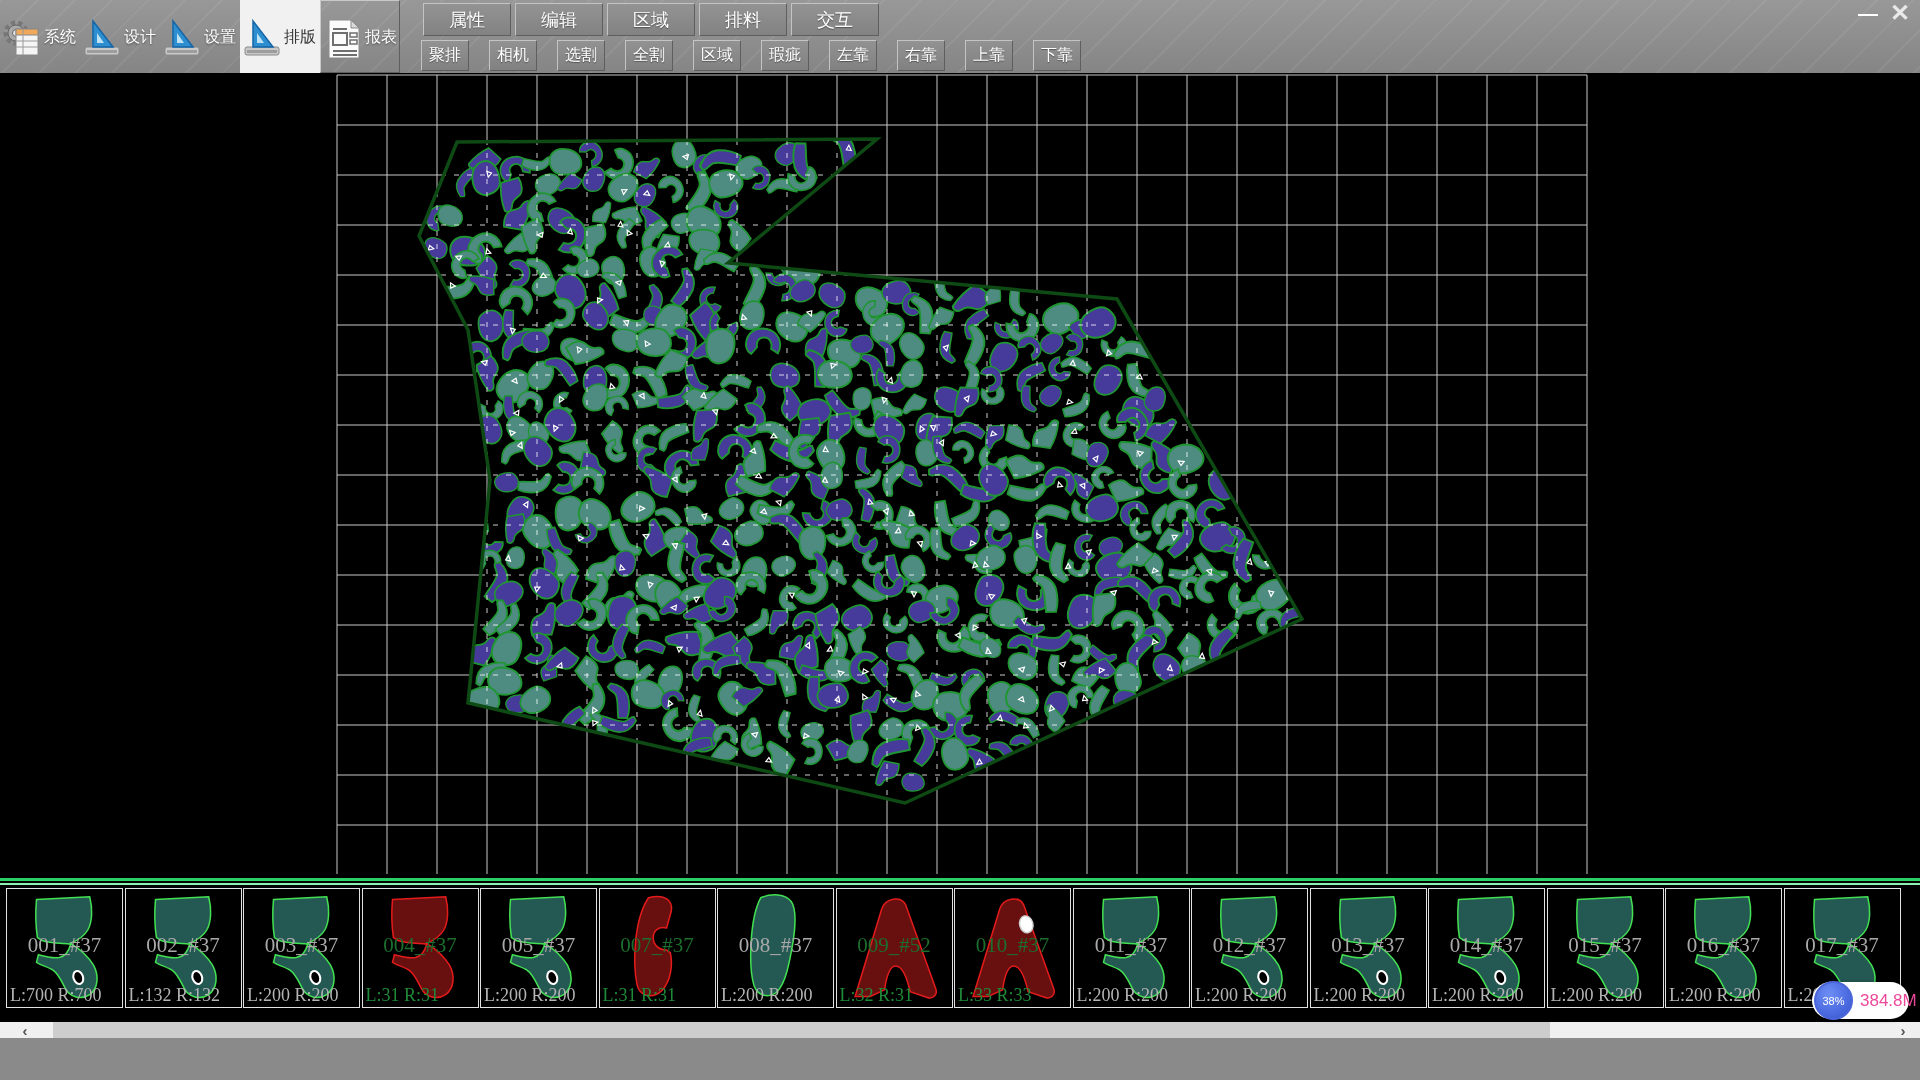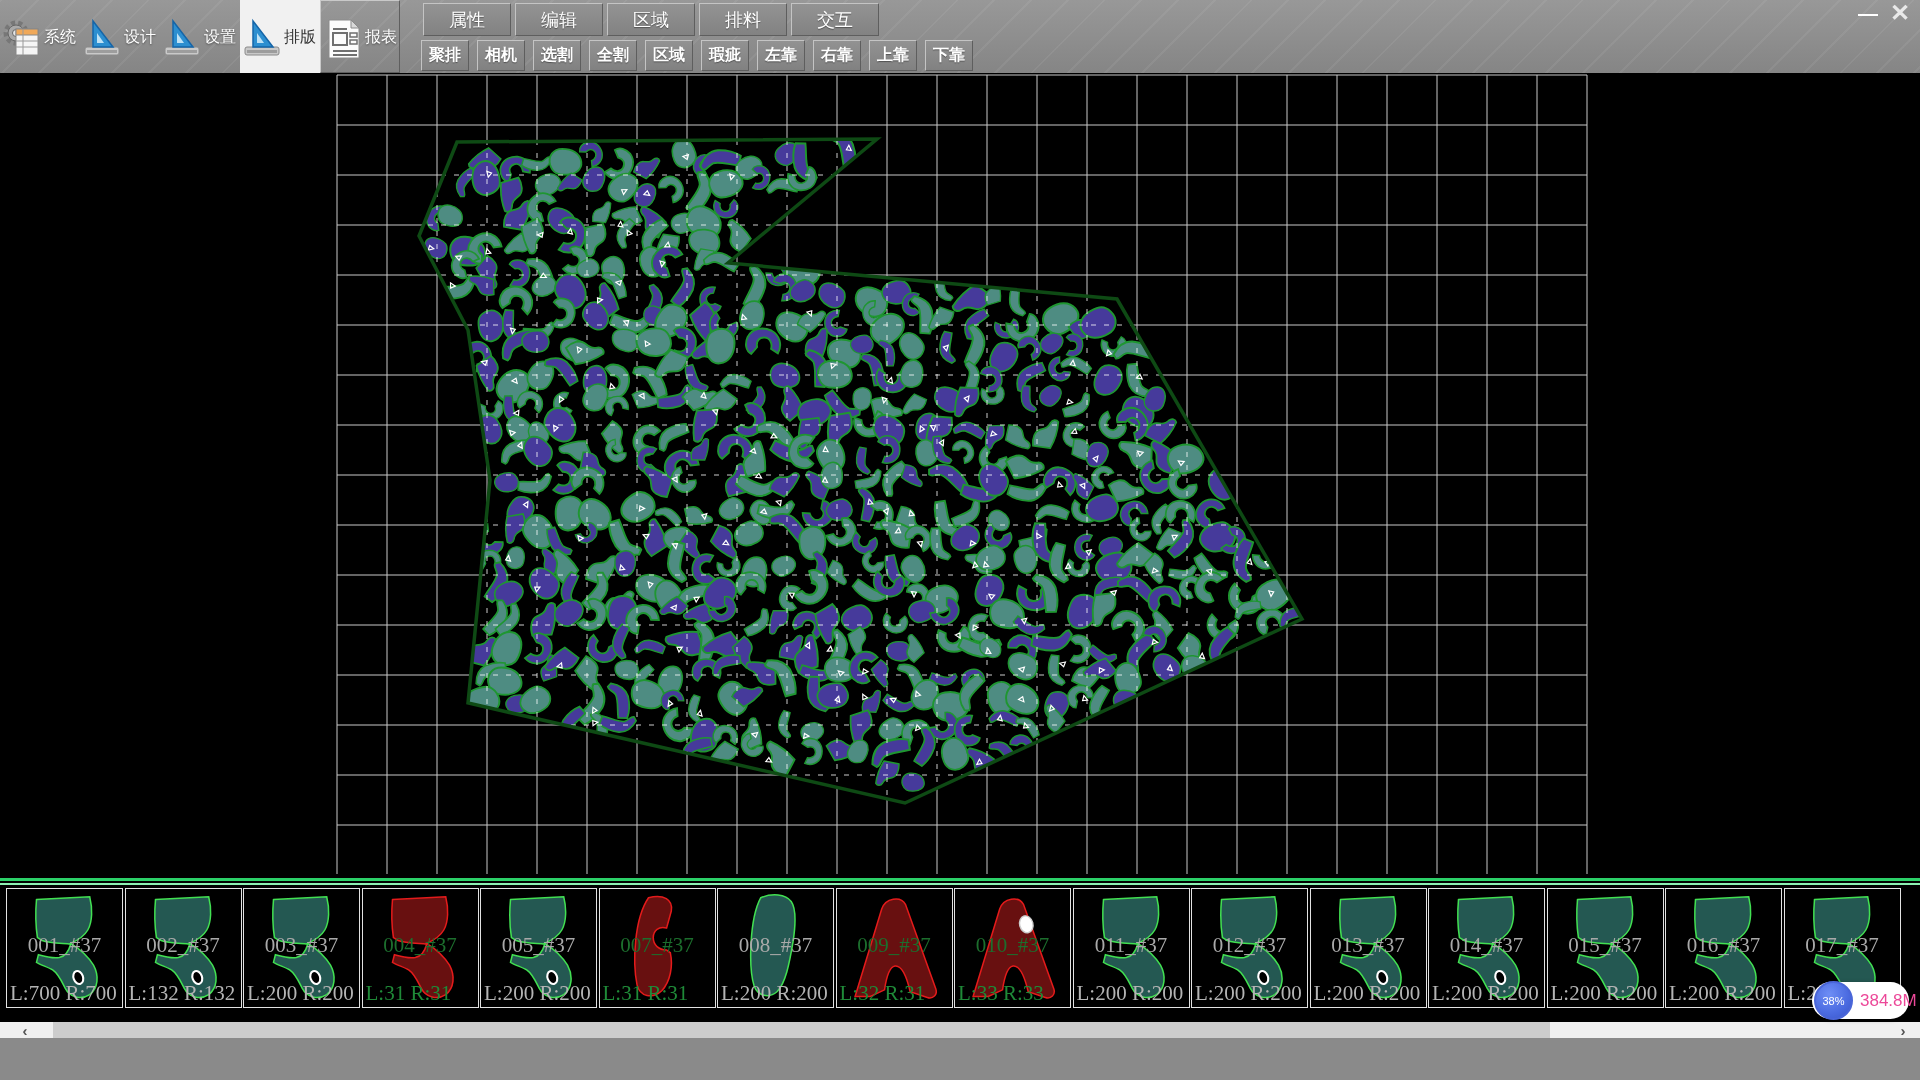--- a/index.html
+++ b/index.html
@@ -27,25 +27,24 @@
 
   .menubar { position:absolute; left:423px; top:3px; display:flex; }
   .menu-btn {
     width:88px; height:33px; margin-right:4px; display:flex; align-items:center; justify-content:center;
     color:#fff; font-size:18px; text-shadow:0 1px 1px rgba(0,0,0,.4); cursor:pointer;
     border:1px solid; border-color:#c4c4c4 #5e5e5e #5e5e5e #c4c4c4;
     background:linear-gradient(#939393,#828282);
   }
   .toolrow { position:absolute; left:421px; top:40px; display:flex; }
   .tool-btn {
-    width:48px; height:31px; margin-right:8px; display:flex; align-items:center; justify-content:center;
+    width:48px; height:31px; margin-right:20px; display:flex; align-items:center; justify-content:center;
     color:#fff; font-size:16px; text-shadow:0 1px 1px rgba(0,0,0,.4); cursor:pointer;
     border:1px solid; border-color:#c4c4c4 #5e5e5e #5e5e5e #c4c4c4;
     background:linear-gradient(#929292,#818181);
-    font-weight:bold;
   }
   .winbtns { position:absolute; right:4px; top:0; height:26px; display:flex; align-items:center; }
   .winbtn { color:#fff; cursor:pointer; text-align:center; }
   .winbtn.min { font-size:20px; font-weight:bold; width:34px; letter-spacing:-2px; }
   .winbtn.close { font-size:24px; font-weight:bold; width:32px; color:#e9e9e9; }
 
   
   .workspace { position:absolute; left:0; top:73px; width:1920px; height:801px; background:#000; }
   .workspace svg { display:block; }
 
@@ -59,21 +58,21 @@
     border:1px solid #e2e2e2; cursor:pointer; flex:0 0 auto;
   }
   .cell svg { position:absolute; left:8px; top:3px; }
   .cell .plabel {
     position:absolute; left:0; right:0; top:44px; text-align:center;
     font-family:"Liberation Serif", serif; font-size:21px; letter-spacing:0;
     pointer-events:none; white-space:nowrap;
   }
   .cell .plr {
     position:absolute; left:3px; bottom:1px; font-family:"Liberation Serif", serif;
-    font-size:21px; pointer-events:none; white-space:nowrap;
+    font-size:18px; pointer-events:none; white-space:nowrap;
   }
   .t-gray .plabel { color:#a9a9a9; } .t-gray .plr { color:#b4b4b4; }
   .t-green .plabel { color:#1c6e2d; } .t-green .plr { color:#1f8a38; }
 
   
   .hscroll { position:absolute; left:0; top:1022px; width:1920px; height:16px; background:#f0f0f0; }
   .hscroll .thumb { position:absolute; left:53px; top:0; width:1497px; height:16px; background:#cdcdcd; }
   .hscroll .arrow {
     position:absolute; top:0; width:30px; height:16px; color:#555; font-size:15px; font-weight:bold;
     display:flex; align-items:center; justify-content:center; cursor:pointer; background:#f0f0f0;
@@ -889,21 +888,21 @@
         <svg width="100" height="114" viewBox="0 0 100 120">
          <path d="M34,6 C46,1 60,2 66,10 C71,17 71,32 68,52 C64,76 60,96 51,105 C43,112 31,110 27,99 C21,80 22,28 34,6 Z" fill="#245852" stroke="#42e052" stroke-width="1.6"></path>
        </svg>
        <div class="plabel">008_#37</div>
        <div class="plr">L:200 R:200</div>
       </div>
       <div class="cell t-green">
         <svg width="100" height="114" viewBox="0 0 100 120">
          <path d="M8,110 L36,18 C40,6 56,4 61,13 L93,102 C95,108 90,113 84,111 L66,105 C62,88 57,77 50,78 C44,79 41,89 39,103 L24,110 Z" fill="#681010" stroke="#e41b1b" stroke-width="1.6"></path>
        </svg>
-       <div class="plabel">009_#37</div>
+       <div class="plabel">009_#52</div>
        <div class="plr">L:32 R:31</div>
       </div>
       <div class="cell t-green">
         <svg width="100" height="114" viewBox="0 0 100 120">
          <path d="M8,110 L36,18 C40,6 56,4 61,13 L93,102 C95,108 90,113 84,111 L66,105 C62,88 57,77 50,78 C44,79 41,89 39,103 L24,110 Z" fill="#681010" stroke="#e41b1b" stroke-width="1.6"></path>
           <ellipse cx="64" cy="34" rx="7" ry="9" fill="#ffffff" stroke="#cccccc" stroke-width="1.5" transform="rotate(-15 64 34)"></ellipse>
        </svg>
        <div class="plabel">010_#37</div>
        <div class="plr">L:33 R:33</div>
       </div>

